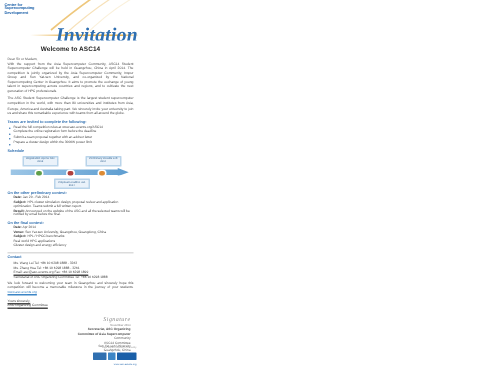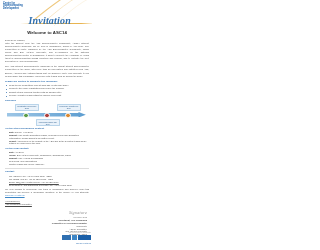--- a/index.html
+++ b/index.html
@@ -10,24 +10,24 @@
     position:relative;
   }
   .page{position:absolute;inset:0;background:#fff;overflow:hidden;}
 
   
   .header{position:relative;height:27px;overflow:hidden;}
   .swoosh{position:absolute;right:-4px;top:-20px;width:70px;height:46px;pointer-events:none;}
   .logo{position:absolute;left:3px;top:2.5px;width:30px;height:12px;}
   .logo-txt{font-size:2.6px;line-height:2.9px;color:#1a5fa8;font-weight:bold;letter-spacing:-.05px;}
   .invitation{
-    position:absolute;right:23px;top:15px;
+    position:absolute;right:2px;top:15px;
     font-family:"Liberation Serif", serif;
     font-style:italic;font-weight:bold;
-    font-size:10px;color:#2f6fb0;letter-spacing:.2px;
+    font-size:13px;color:#2f6fb0;letter-spacing:.2px;
   }
   .hdr-rule{position:absolute;left:20px;right:2px;top:23px;height:.6px;
     background:linear-gradient(90deg,rgba(232,180,80,0),#e8b450 35%,#e8b450 85%,rgba(232,180,80,.2));}
 
   
   .content{padding:0 5px;}
   .doc-title{
     text-align:center;font-size:4.3px;font-weight:bold;color:#1f1f1f;
     margin:3px 0 3.5px;letter-spacing:.05px;
   }

